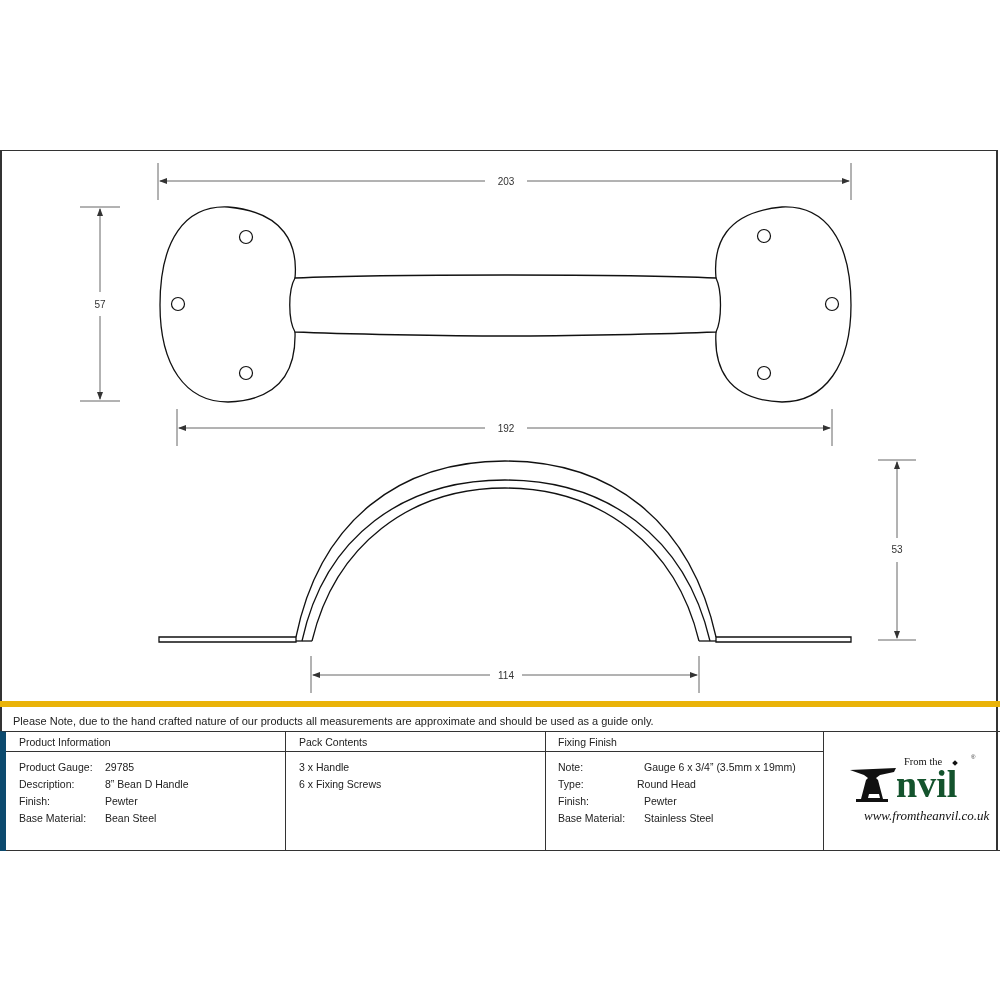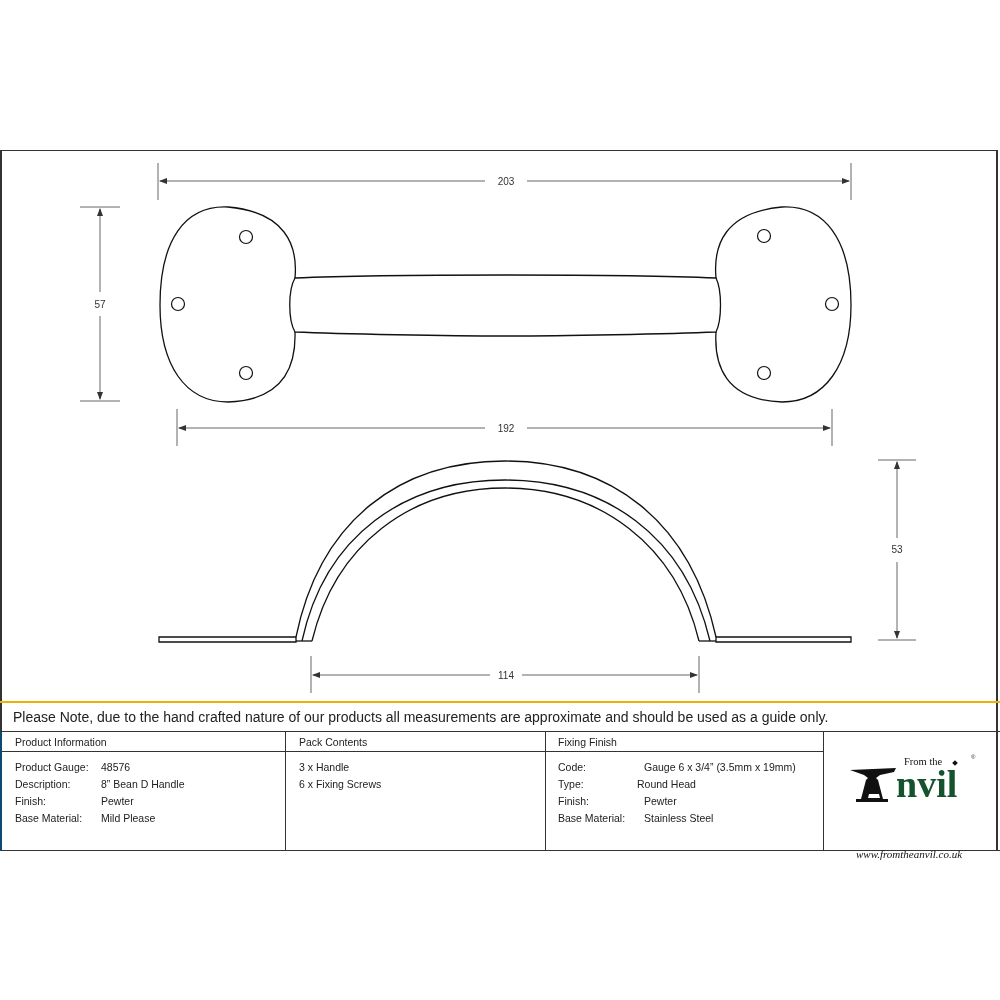--- a/index.html
+++ b/index.html
@@ -3,32 +3,32 @@
 <meta charset="utf-8">
 <style>
   html, body { margin:0; padding:0; background:#ffffff; }
   body { width:1000px; height:1000px; position:relative; overflow:hidden;
          font-family:"Liberation Sans", "DejaVu Sans", sans-serif; color:#222; }
   .sheet { position:absolute; left:0; top:150px; width:998px; height:701px;
            border:1px solid #333; border-left:2px solid #333; border-right:2px solid #333; box-sizing:border-box; }
   svg.drawing { position:absolute; left:0; top:0; width:1000px; height:1000px; }
   .dim-label { font-family:"Liberation Sans", sans-serif; font-size:10px; fill:#333; }
   .note { position:absolute; left:0; top:701px; width:1000px; height:31px; box-sizing:border-box;
-          border-top:2px solid #eab308; font-size:14px; line-height:29px; padding-left:13px; color:#222; }
+          border-top:6px solid #eab308; font-size:11px; line-height:29px; padding-left:13px; color:#222; }
   .table { position:absolute; left:0; top:731px; width:1000px; height:121px; }
   .col { position:absolute; top:0; height:120px; box-sizing:border-box; border-top:1.5px solid #333; }
   .col-head { height:20px; line-height:20px; font-size:10.5px; padding-left:13px; border-bottom:1.5px solid #333; box-sizing:border-box; }
   .col-body { padding-top:7px; }
   .row { font-size:10.5px; height:17px; line-height:17px; position:relative; }
   .row .k { position:absolute; left:13px; }
   .row .v { position:absolute; }
   .logo { position:absolute; left:823px; top:0; width:207px; height:120px; border-left:1.5px solid #333; box-sizing:border-box; }
   .logo-word { position:absolute; left:28px; top:26px; font-family:"Liberation Serif", serif; font-size:44px; line-height:44px; color:#14532d; letter-spacing:0px;font-weight:bold; }
   .logo-from { position:absolute; left:80px; top:24px; font-family:"Liberation Serif", serif; font-size:10.5px; color:#111; }
-  .logo-url { position:absolute; left:32px; top:76px; font-family:"Liberation Serif", serif; font-style:italic; font-size:11px; color:#111;margin-top:40px; }
+  .logo-url { position:absolute; left:40px; top:76px; font-family:"Liberation Serif", serif; font-style:italic; font-size:13px; color:#111; }
   .logo-reg { position:absolute; left:147px; top:22px; font-size:6px; color:#333; }
 </style>
 </head>
 <body>
 
 <div class="sheet"></div>
 
 <svg class="drawing" viewBox="0 0 1000 1000" xmlns="http://www.w3.org/2000/svg">
   <defs>
     <marker id="arr" markerWidth="8" markerHeight="6" refX="7" refY="3" orient="auto" markerUnits="userSpaceOnUse">
@@ -105,59 +105,59 @@
     <line x1="897" y1="538" x2="897" y2="462" marker-end="url(#arr)"></line>
     <line x1="897" y1="562" x2="897" y2="638" marker-end="url(#arr)"></line>
   </g>
   <text class="dim-label" x="897" y="553" text-anchor="middle">53</text>
 </svg>
 
 <div class="note">Please Note, due to the hand crafted nature of our products all measurements are approximate and should be used as a guide only.</div>
 
 <div class="table">
 
-  <div class="col" style="left:0; width:286px; border-right:1.5px solid #333; border-left:2px solid #0c4a6e;">
+  <div class="col" style="left:0; width:286px; border-right:1.5px solid #333; border-left:6px solid #0c4a6e;">
     <div class="col-head">Product Information</div>
     <div class="col-body">
       <div class="row">
           <span class="k">Product Gauge:</span>
-          <span class="v" style="left:99px">48576</span>
+          <span class="v" style="left:99px">29785</span>
         </div>
       <div class="row">
           <span class="k">Description:</span>
           <span class="v" style="left:99px">8” Bean D Handle</span>
         </div>
       <div class="row">
           <span class="k">Finish:</span>
           <span class="v" style="left:99px">Pewter</span>
         </div>
       <div class="row">
           <span class="k">Base Material:</span>
-          <span class="v" style="left:99px">Mild Please</span>
+          <span class="v" style="left:99px">Bean Steel</span>
         </div>
     </div>
   </div>
 
   <div class="col" style="left:286px; width:260px; border-right:1.5px solid #333;">
     <div class="col-head">Pack Contents</div>
     <div class="col-body">
       <div class="row">
           <span class="k">3 x Handle</span>
         </div>
       <div class="row">
           <span class="k">6 x Fixing Screws</span>
         </div>
     </div>
   </div>
 
   <div class="col" style="left:545px; width:279px;">
     <div class="col-head">Fixing Finish</div>
     <div class="col-body">
       <div class="row">
-          <span class="k">Code:</span>
+          <span class="k">Note:</span>
           <span class="v" style="left:99px">Gauge 6 x 3/4” (3.5mm x 19mm)</span>
         </div>
       <div class="row">
           <span class="k">Type:</span>
           <span class="v" style="left:92px">Round Head</span>
         </div>
       <div class="row">
           <span class="k">Finish:</span>
           <span class="v" style="left:99px">Pewter</span>
         </div>

